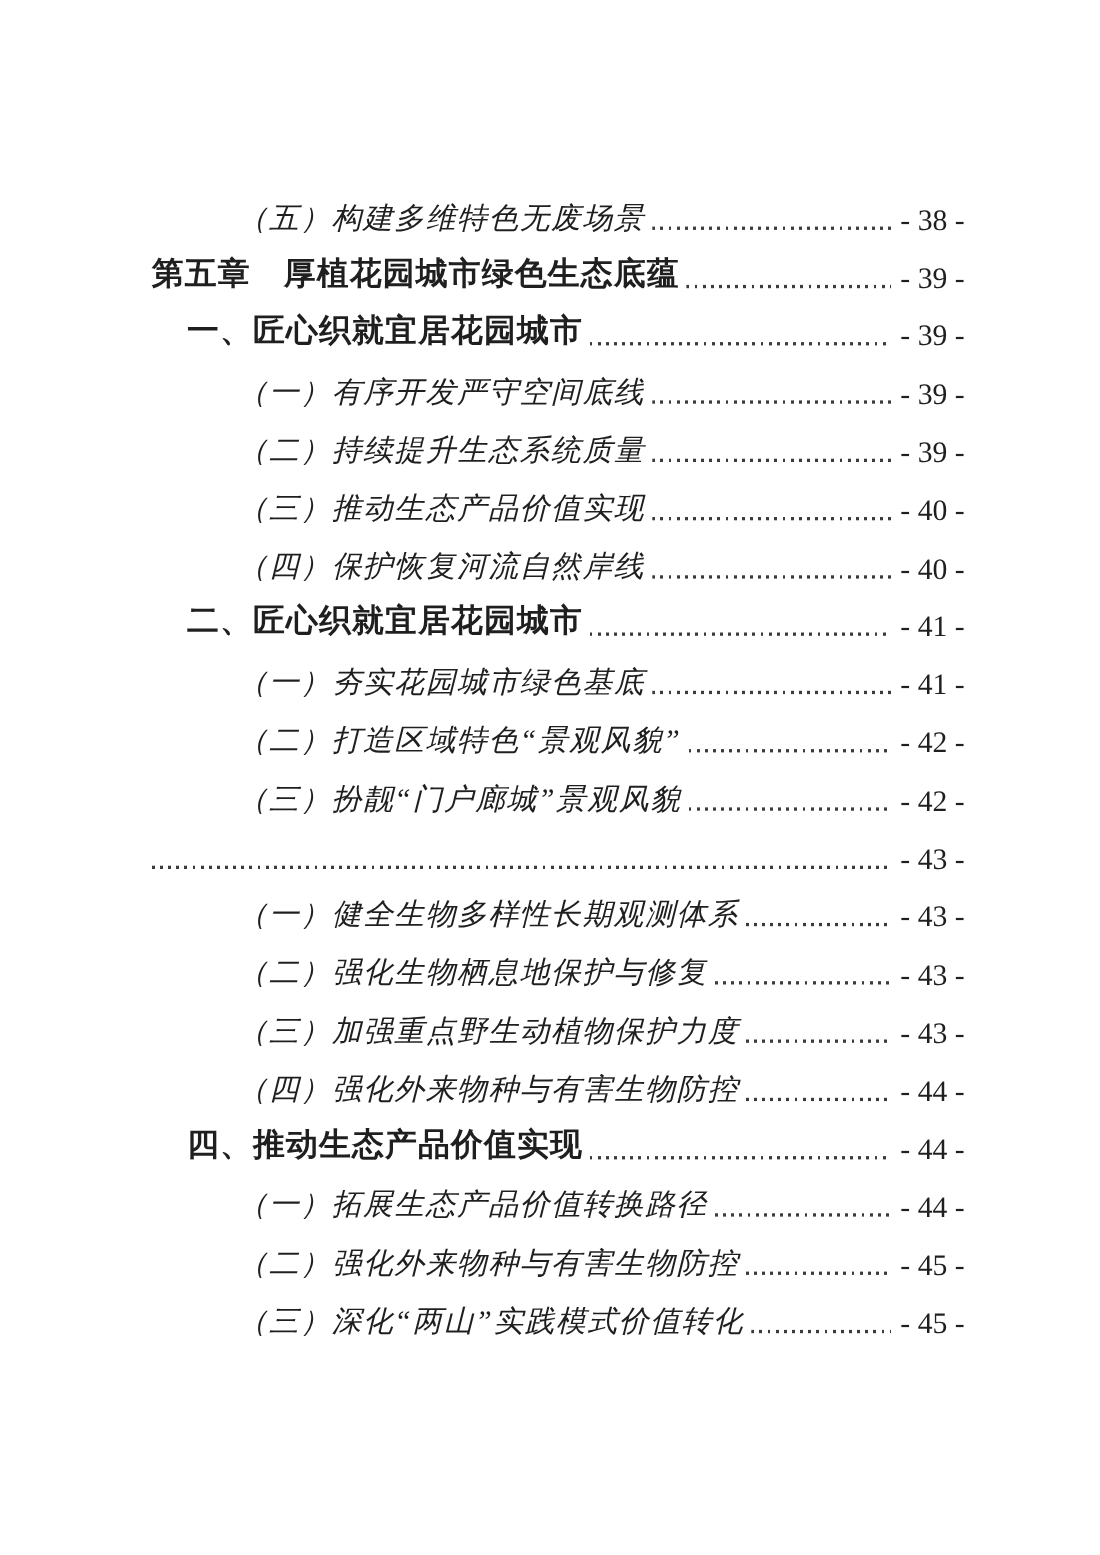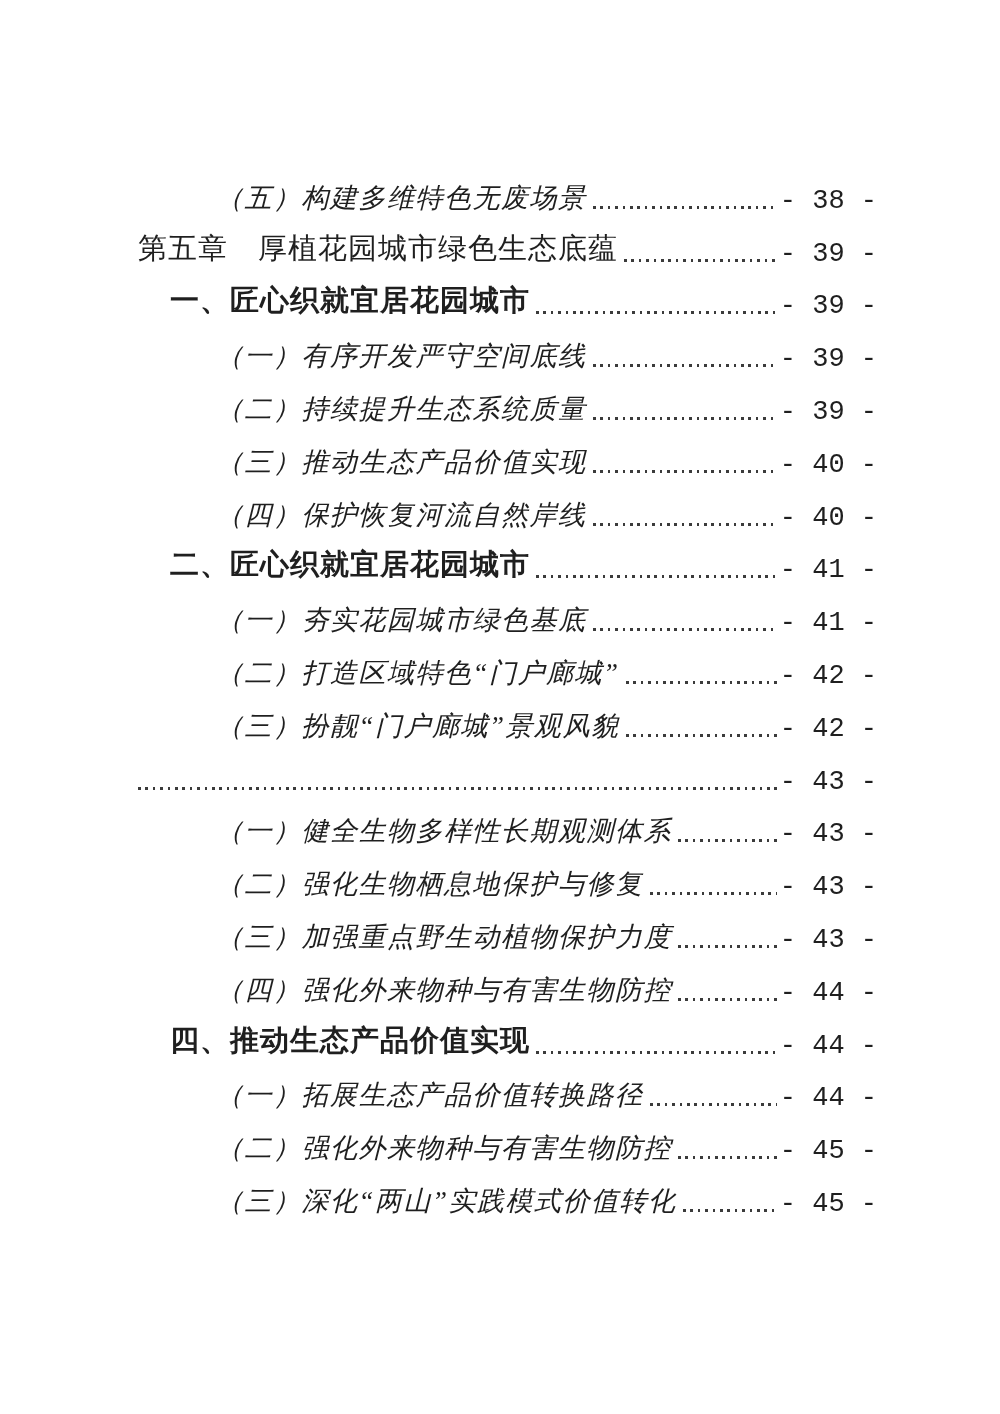--- a/index.html
+++ b/index.html
@@ -30,21 +30,21 @@
     padding-bottom: 9px;
   }
   .toc-label {
     white-space: nowrap;
     flex: 0 0 auto;
     margin-top: 32px;
   }
   
   .level-chapter .toc-label {
     font-family: "Liberation Sans", "DejaVu Sans", sans-serif;
-    font-weight: 400;
+    font-weight: 700;
     font-size: 29px;
     letter-spacing: 1px;
     margin-left: 6px;
   }
   
   .level-section .toc-label {
     font-family: "Liberation Sans", "DejaVu Sans", sans-serif;
     font-weight: 700;
     font-size: 29px;
     letter-spacing: 1px;
@@ -59,21 +59,21 @@
     margin-left: 84px;
   }
   .leader {
     flex: 1 1 auto;
     height: 3px;
     margin: 0 3px 7px 6px;
     background-image: repeating-linear-gradient(to right, #3b3b3b 0px, #3b3b3b 2.6px, transparent 2.6px, transparent 7.4px);
   }
   .toc-page {
     flex: 0 0 auto;
-    font-family: Liberation Mono, monospace;
+    font-family: Liberation Serif, serif;
     font-size: 27px;
     white-space: nowrap;
     min-width: 64px;
     text-align: right;
   }
 </style>
 </head>
 <body>
 
 <div class="page">
@@ -117,21 +117,21 @@
         <span class="toc-label">二、匠心织就宜居花园城市</span>
         <span class="leader"></span>
         <span class="toc-page">- 41 -</span>
       </div>
       <div class="toc-row level-sub">
         <span class="toc-label">（一）夯实花园城市绿色基底</span>
         <span class="leader"></span>
         <span class="toc-page">- 41 -</span>
       </div>
       <div class="toc-row level-sub">
-        <span class="toc-label">（二）打造区域特色“门户廊城”</span>
+        <span class="toc-label">（二）打造区域特色“景观风貌”</span>
         <span class="leader"></span>
         <span class="toc-page">- 42 -</span>
       </div>
       <div class="toc-row level-sub">
         <span class="toc-label">（三）扮靓“门户廊城”景观风貌</span>
         <span class="leader"></span>
         <span class="toc-page">- 42 -</span>
       </div>
       <div class="toc-row level-section">
         <span class="leader"></span>

